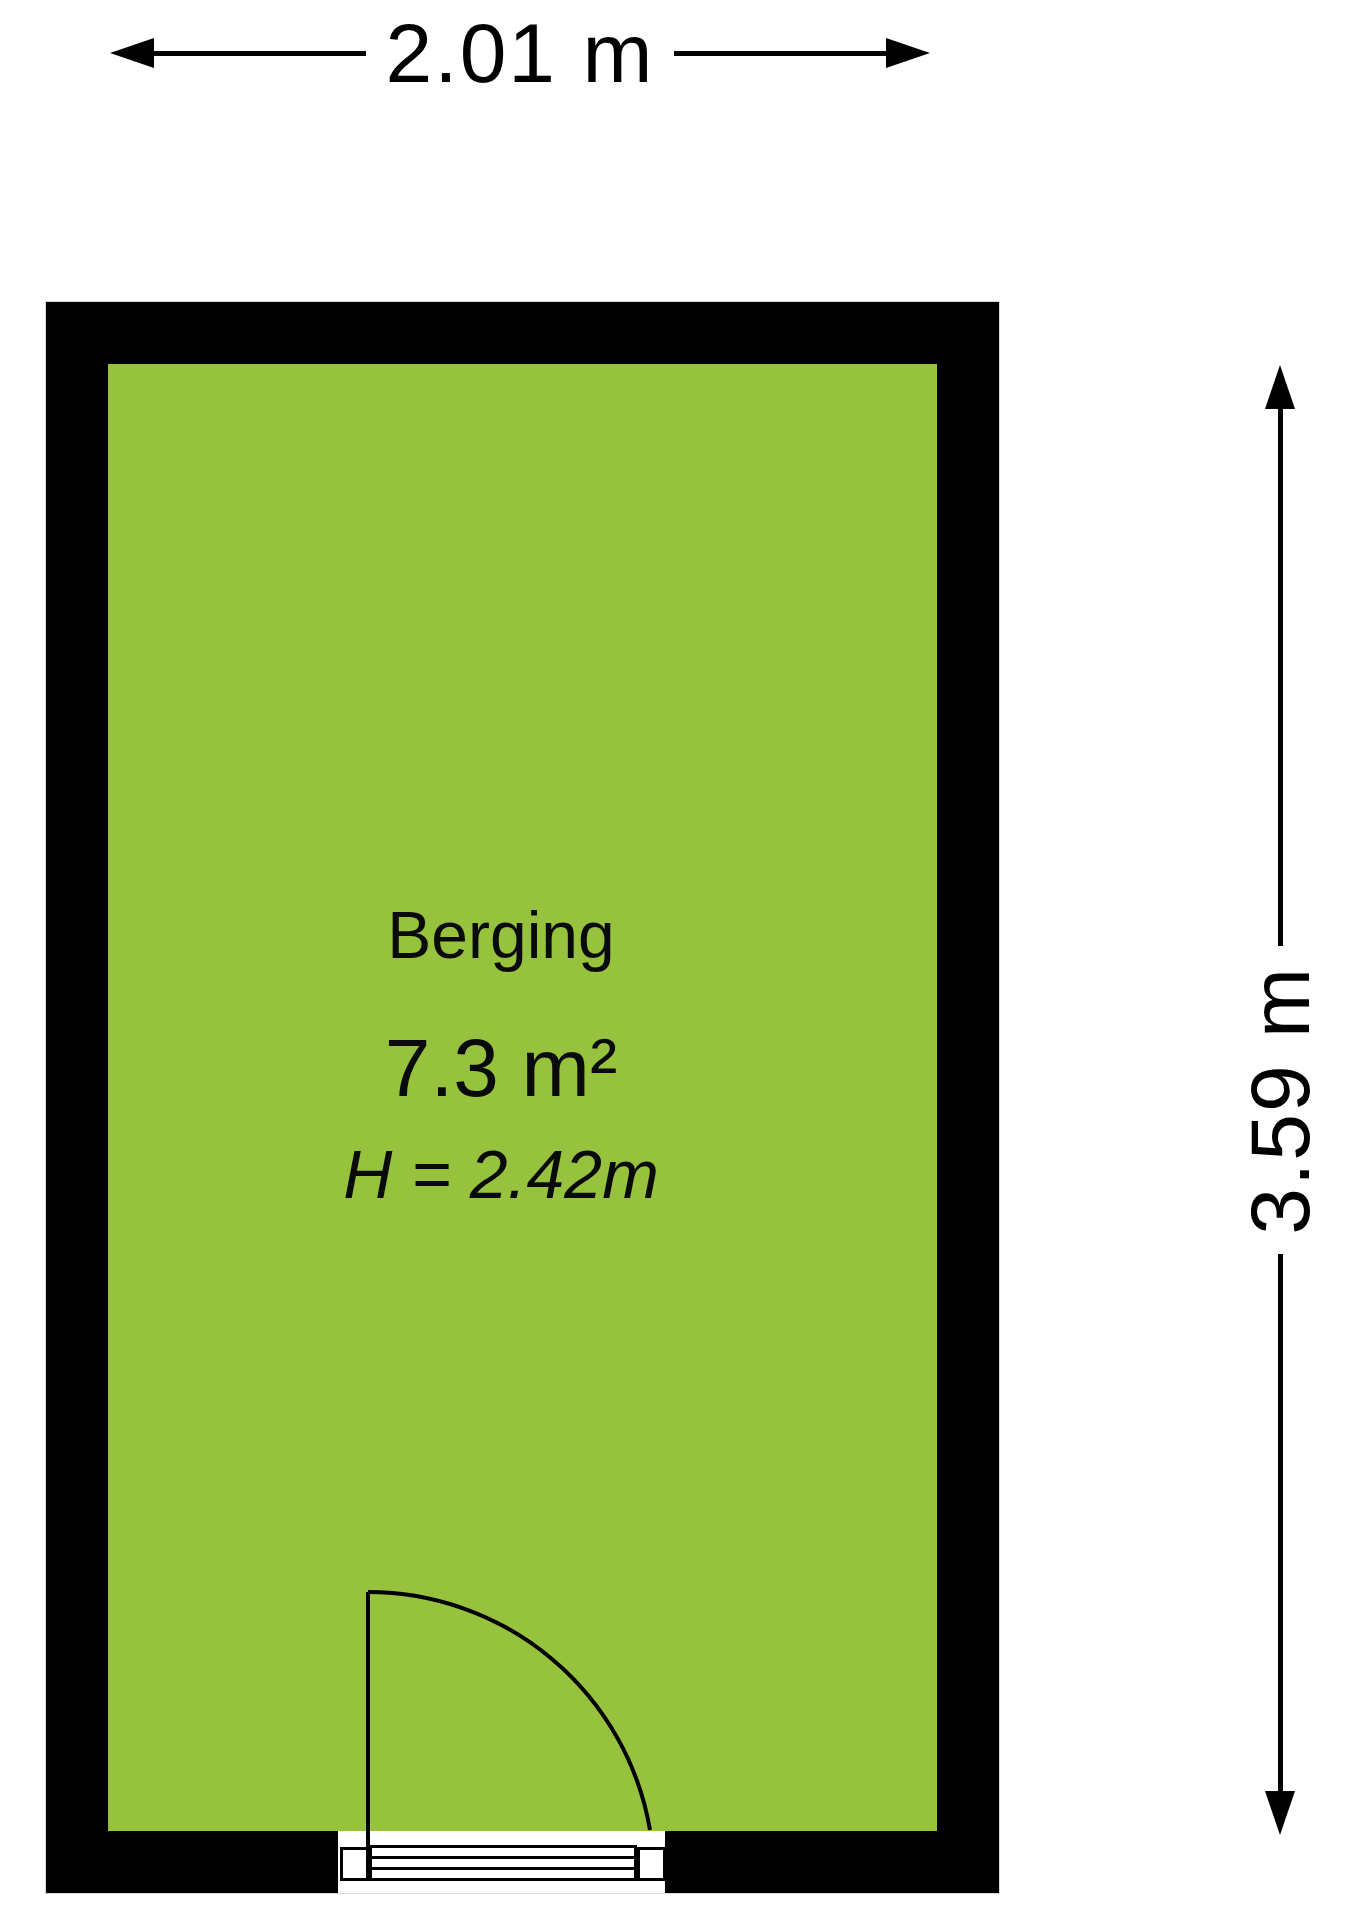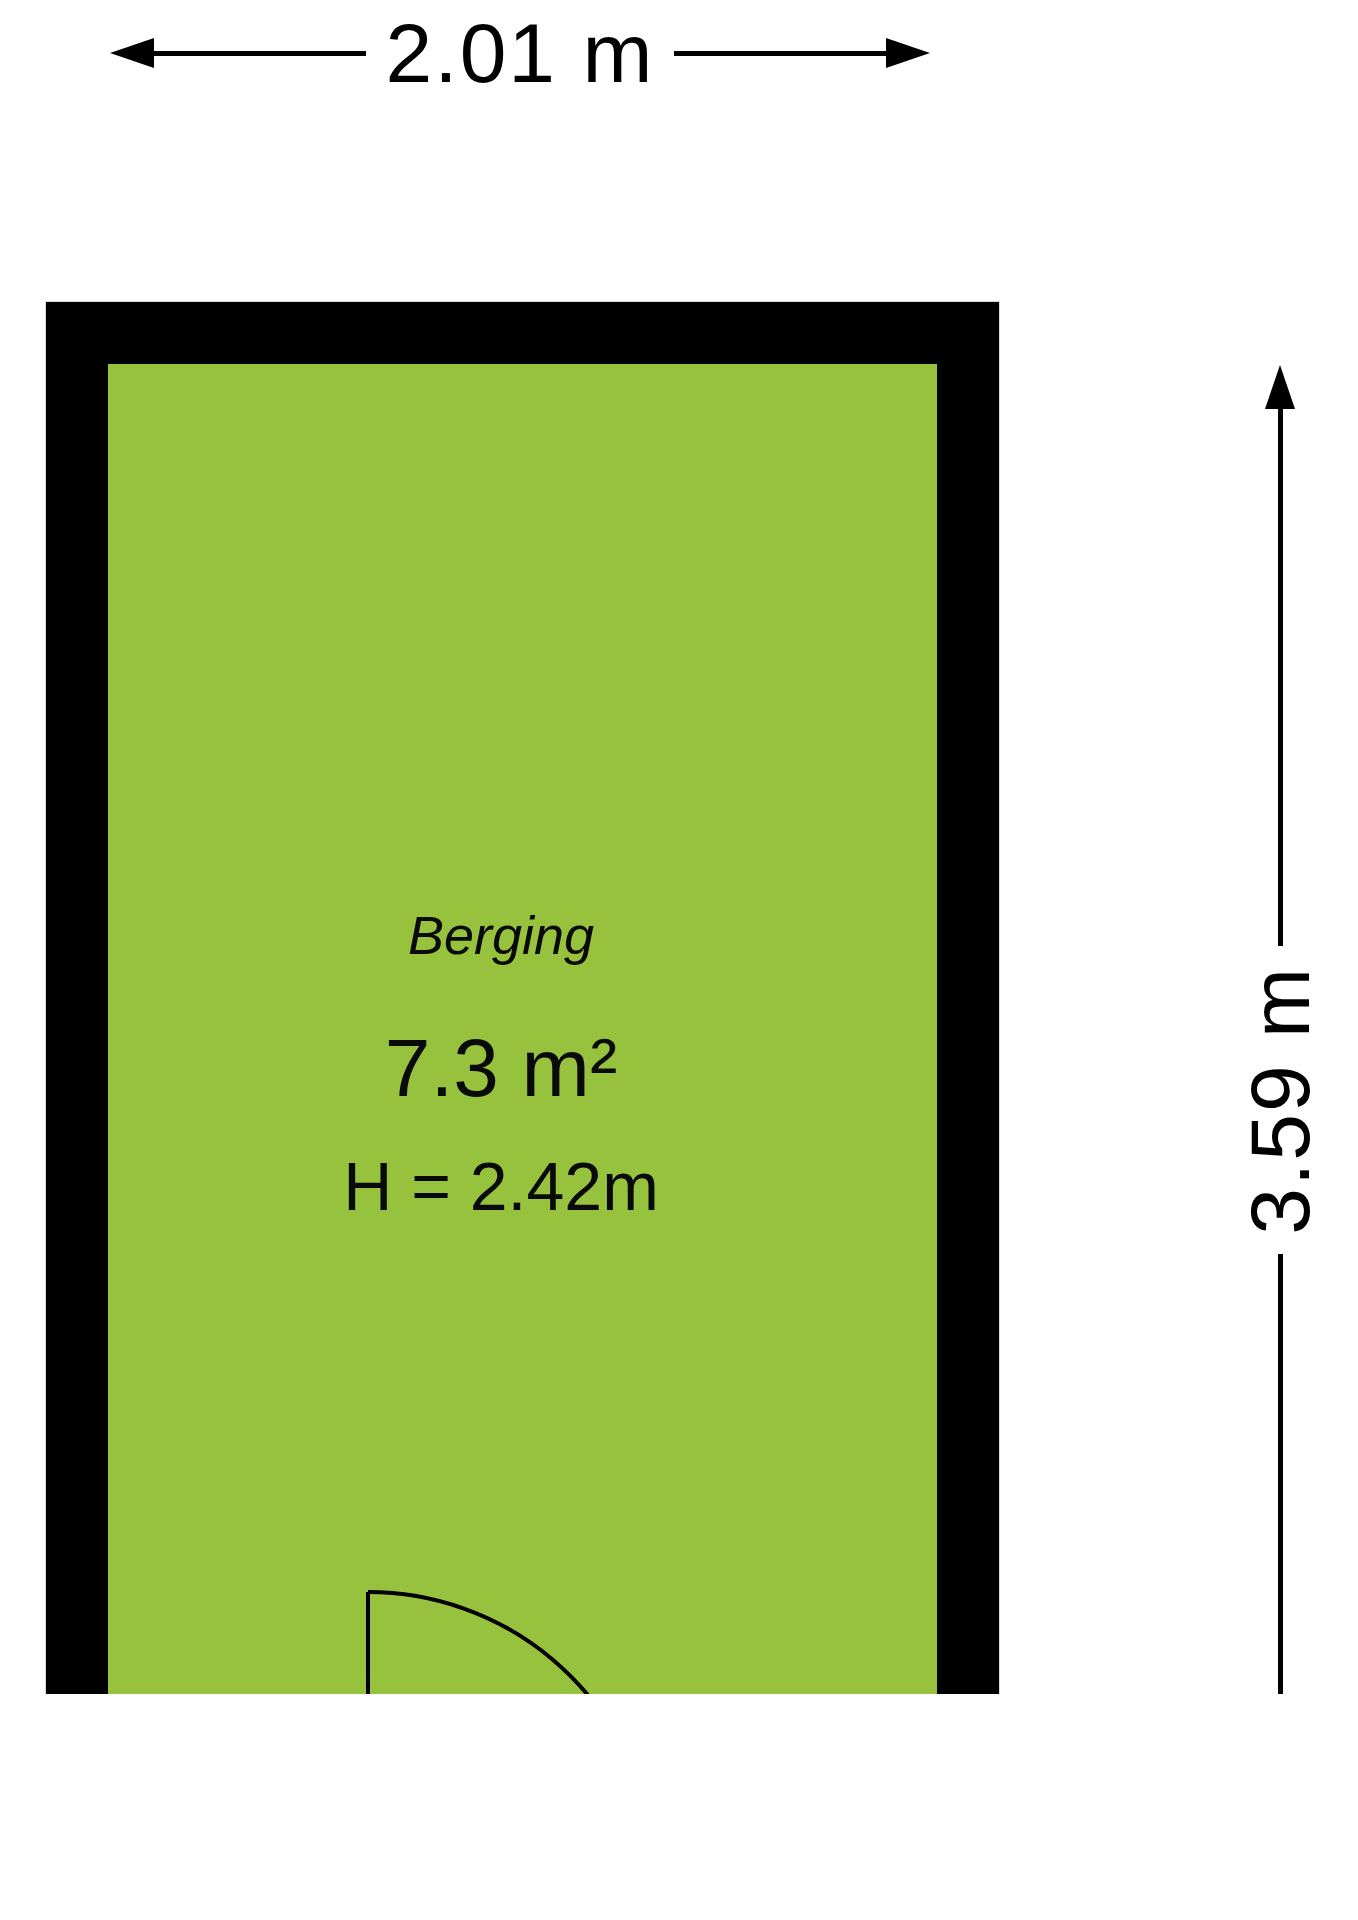--- a/index.html
+++ b/index.html
@@ -1,18 +1,18 @@
 <!DOCTYPE html>
 <html style="--color-floor: #97C23D; --color-wall: #000000; --color-background: #FFFFFF;"><head>
 <meta charset="utf-8">
 <style>
   html,body{margin:0;padding:0;background:#fff;}
   .canvas{
     position:relative;
-    width:1358px;height:1694px;
+    width:1358px;height:1920px;
     background:var(--color-background,#fff);
     overflow:hidden;
     font-family:"Liberation Sans","DejaVu Sans",sans-serif;
     color:#000;
   }
   
   .walls{
     position:absolute;left:46px;top:302px;width:953px;height:1591px;
     background:var(--color-wall,#000);
     outline:1px solid #d8d8d8;
@@ -61,23 +61,23 @@
   .ah{width:0;height:0;flex:0 0 auto;}
   .ah-left{border-top:15px solid transparent;border-bottom:15px solid transparent;border-right:44px solid var(--color-wall,#000);}
   .ah-right{border-top:15px solid transparent;border-bottom:15px solid transparent;border-left:44px solid var(--color-wall,#000);}
   .ah-up{border-left:15px solid transparent;border-right:15px solid transparent;border-bottom:44px solid var(--color-wall,#000);}
   .ah-down{border-left:15px solid transparent;border-right:15px solid transparent;border-top:44px solid var(--color-wall,#000);}
   
   .room-label{
     position:absolute;left:87px;top:890px;width:828px;text-align:center;
     color:#0a0a0a;
   }
-  .room-name{font-size:54px;line-height:90px;font-style:italic;}
+  .room-name{font-size:66px;line-height:90px;}
   .room-area{font-size:82px;line-height:90px;margin-top:43px;}
-  .room-height{font-size:68px;line-height:78px;margin-top:34px;}
+  .room-height{font-size:68px;line-height:78px;margin-top:22px;font-style:italic;}
 </style>
 </head>
 <body>
 
 <div class="canvas">
 
   <div class="dim dim-h">
     <span class="ah ah-left"></span>
     <span class="dim-line-h"></span>
     <span class="dim-label">2.01 m</span>

